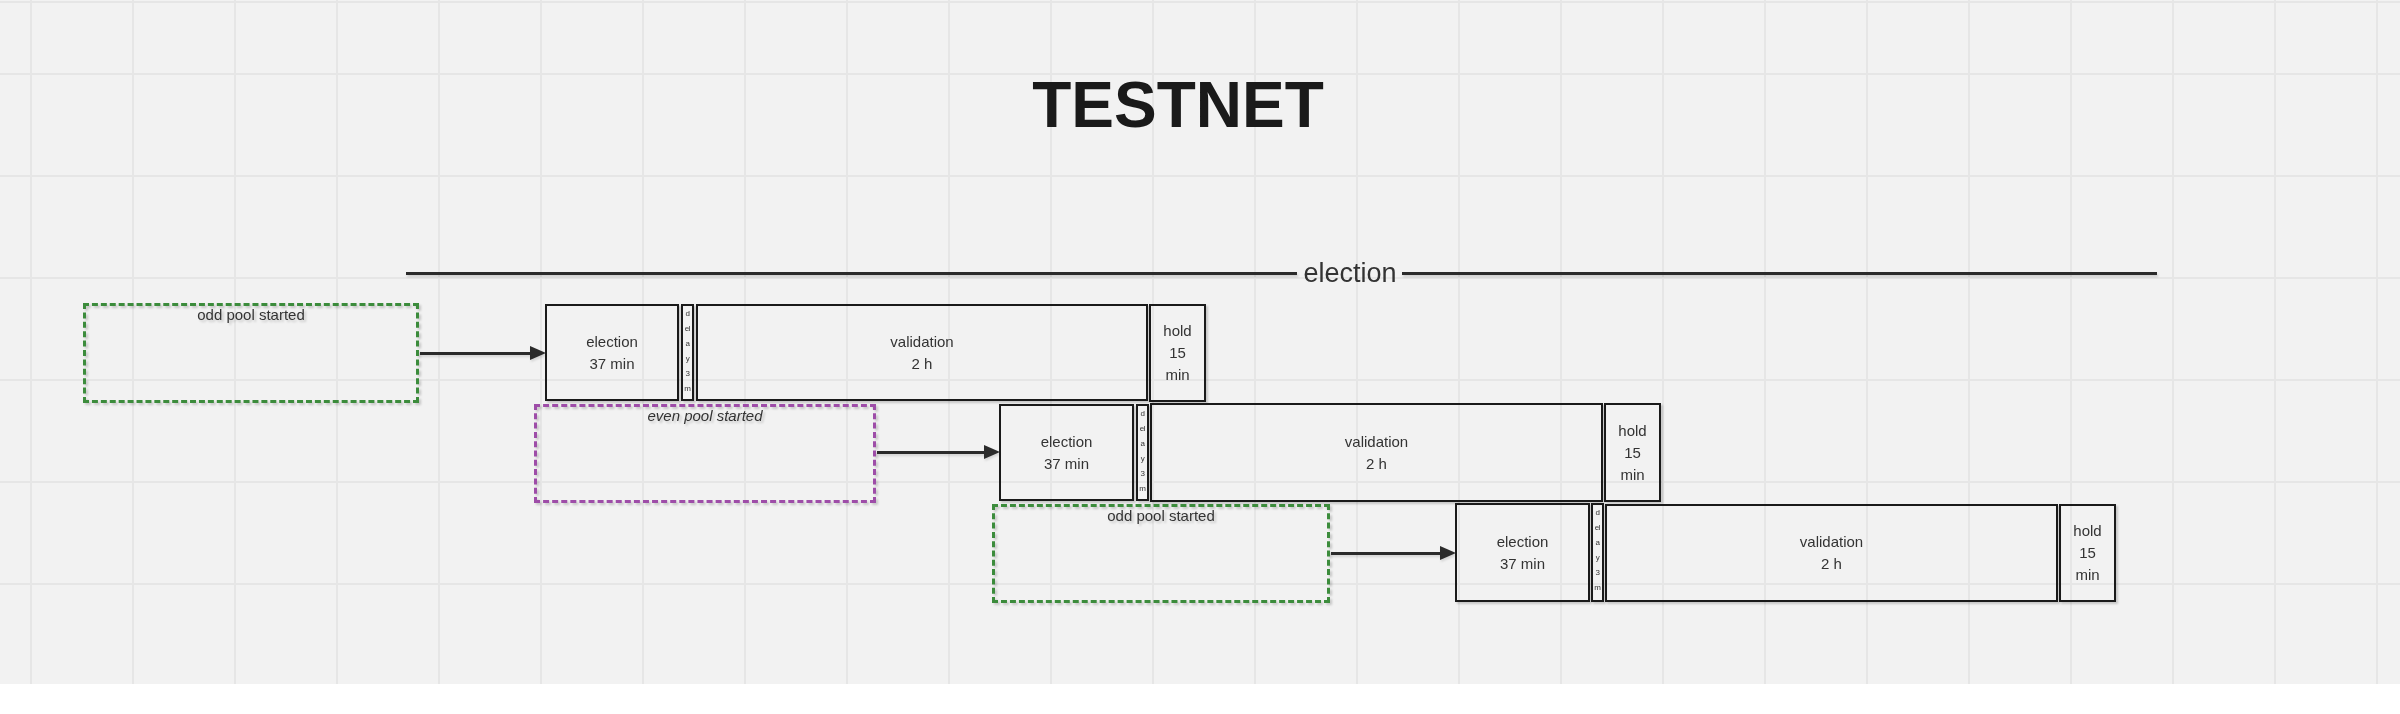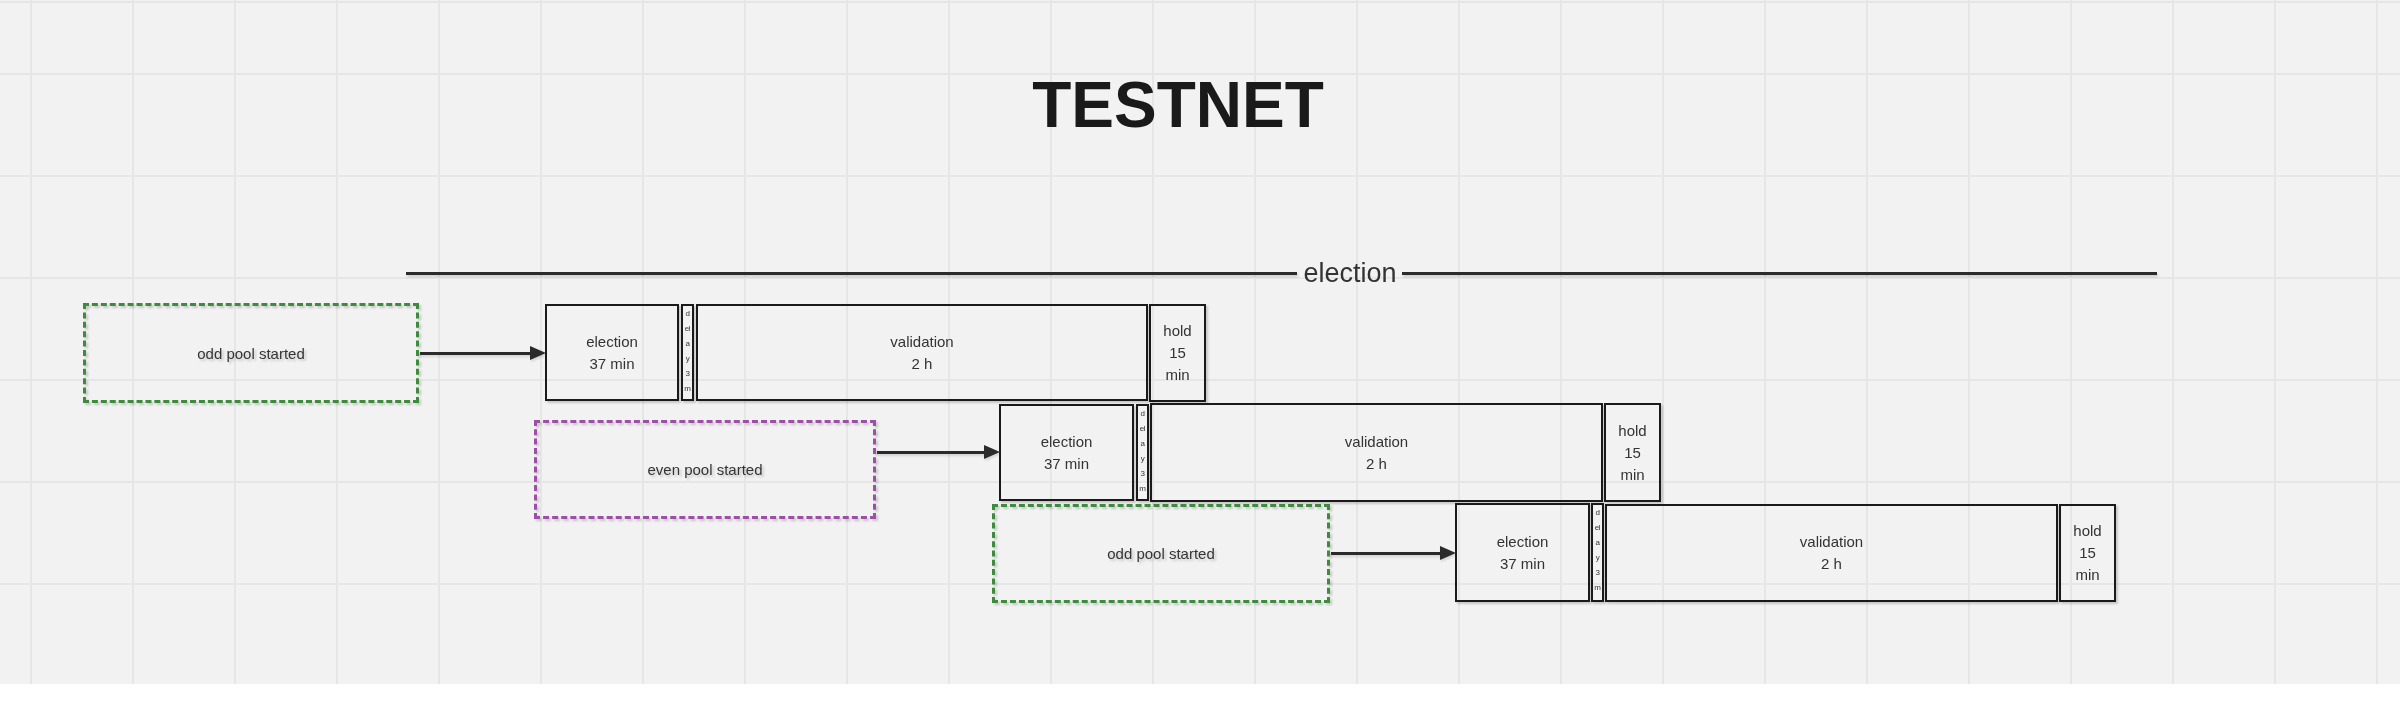--- a/index.html
+++ b/index.html
@@ -19,21 +19,21 @@
   }
   .tl-seg { position:absolute; top:272px; height:3px; background:#2b2b2b;
             filter:drop-shadow(1px 2px 1px rgba(0,0,0,0.15)); }
   .tl-seg.left  { left:406px;  width:891px; }
   .tl-seg.right { left:1402px; width:755px; }
   .tl-label { position:absolute; left:1292px; top:258px; width:116px;
               text-align:center; font-size:27px; color:#333333; }
   .event-box {
     position:absolute; box-sizing:border-box;
     border:3px dashed #3c8c3c;
-    display:flex; align-items:center; justify-content:center;
+    display:flex; justify-content:center;
     font-size:15px; color:#333333; text-align:center;
     filter:drop-shadow(2px 2px 1px rgba(0,0,0,0.18));
   }
   .event-box.even { border-color:#9e4da8; }
   .phase {
     position:absolute; box-sizing:border-box;
     border:2px solid #1a1a1a; background:transparent;
     display:flex; flex-direction:column; align-items:center; justify-content:center;
     text-align:center; font-size:15px; line-height:22px; color:#333333;
     box-shadow:2px 2px 2px rgba(0,0,0,0.18);
@@ -81,21 +81,21 @@
       <span>2 h</span>
     </div>
     <div class="phase hold" style="left:1149px; top:304px; width:57px; height:98px;">
       <span>hold</span>
       <span>15</span>
       <span>min</span>
     </div>
   </div>
 
   <div>
-    <div class="event-box even" style="left:534px; top:420px; width:342px; height:99px;">
+    <div class="event-box even" style="left:534px; top:404px; width:342px; height:99px;font-style:italic;">
       <span>even pool started</span>
     </div>
     <div class="arrow-shaft" style="left:877px; top:451px; width:108px;"></div>
     <div class="arrow-head" style="left:984px; top:445px;"></div>
 
     <div class="phase" style="left:999px; top:404px; width:135px; height:97px;">
       <span>election</span>
       <span>37 min</span>
     </div>
     <div class="phase delay" style="left:1136px; top:404px; width:13px; height:97px;">

